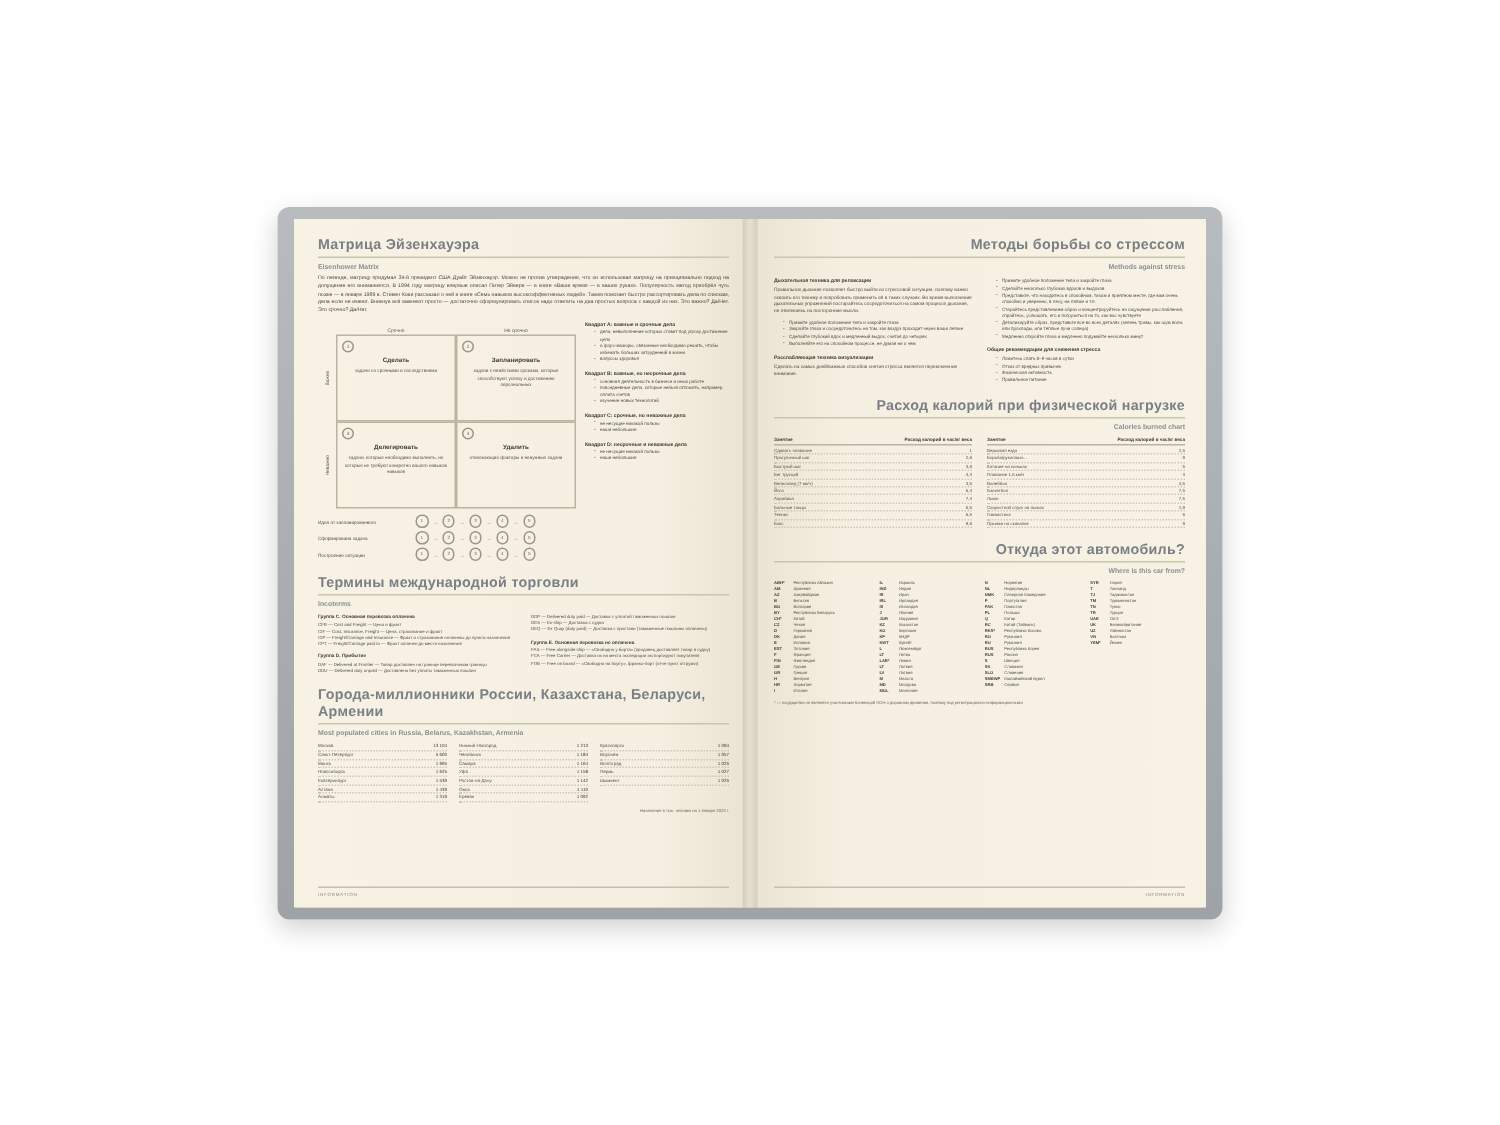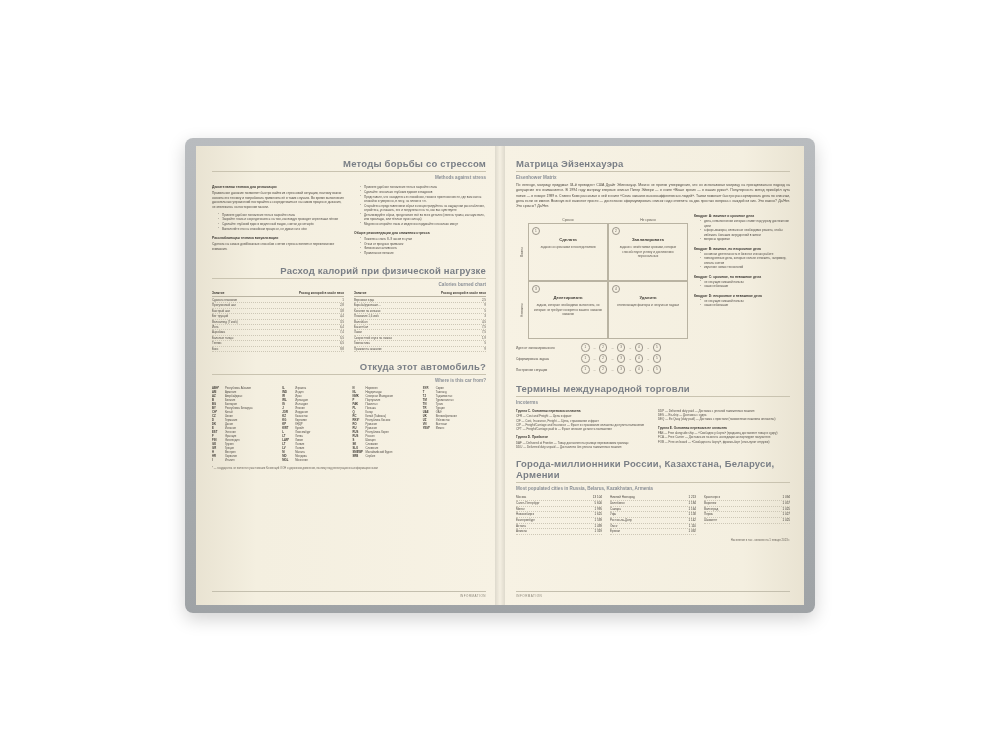--- a/index.html
+++ b/index.html
@@ -88,20 +88,255 @@
   .carrow .code{width:13px;color:#3f3b35;font-weight:bold;flex:none;}
   .footnote{font-size:2.7px;color:#6d675e;line-height:1.4;margin-top:4px;}
 </style>
 </head>
 <body>
 
 <div class="stage">
   <div class="cover"></div>
   <div class="pages">
 
+    <div class="page left">
+
+      <div class="h1">Матрица Эйзенхауэра</div>
+      <div class="h2">Eisenhower Matrix</div>
+      <div class="body">По легенде, матрицу придумал 34-й президент США Дуайт Эйзенхауэр. Можно не против утверждения, что он использовал матрицу на принципиально подход на допущение его вниманиется.
+В 1994 году матрицу впервые описал Питер Эйвери — в книге «Ваше время — в ваших руках». Популярность метод приобрёл чуть позже — в январе 1989 в. Стивен Кови рассказал о ней в книге «Семь навыков высокоэффективных людей».
+Таким помогает быстро расcортировать дела по спискам, дела если не имеют. Вникнув всё важнеют просто — достаточно сформулировать список надо ответить на два простых вопроса с каждой из них. Это важно? Да/Нет. Это срочно? Да/Нет.</div>
+
+      <div class="matrix">
+        <div class="mx-left">
+          <div class="mx-grid">
+            <div></div>
+            <div class="mx-h">Срочно</div>
+            <div class="mx-h">Не срочно</div>
+
+            <div class="mx-v">Важно</div>
+            <div class="cellbox">
+              <div class="circ">1</div>
+              <div class="ct">Сделать</div>
+              <div class="cd">задачи со срочными и последствиями</div>
+            </div>
+            <div class="cellbox">
+              <div class="circ">2</div>
+              <div class="ct">Запланировать</div>
+              <div class="cd">задачи с нежёсткими сроками, которые способствуют успеху и достижению персональных</div>
+            </div>
+
+            <div class="mx-v">Неважно</div>
+            <div class="cellbox">
+              <div class="circ">3</div>
+              <div class="ct">Делегировать</div>
+              <div class="cd">задачи, которые необходимо выполнить, но которые не требуют конкретно вашего навыков навыков</div>
+            </div>
+            <div class="cellbox">
+              <div class="circ">4</div>
+              <div class="ct">Удалить</div>
+              <div class="cd">отвлекающие факторы и ненужные задачи</div>
+            </div>
+          </div>
+        </div>
+
+        <div class="mx-right">
+          <div class="quad">
+            <div class="qt">Квадрат A: важные и срочные дела</div>
+            <ul class="dots">
+              <li>дела, невыполнение которых ставит под угрозу достижение цели</li>
+              <li>а форс-мажоры, связанные необходимо решить, чтобы избежать больших затруднений в жизни</li>
+              <li>вопросы здоровья</li>
+            </ul>
+          </div>
+          <div class="quad">
+            <div class="qt">Квадрат B: важные, но несрочные дела</div>
+            <ul class="dots">
+              <li>основная деятельность в бизнесе и иных работе</li>
+              <li>повседневные дела, которые нельзя отложить, например, оплата счетов</li>
+              <li>изучение новых технологий</li>
+            </ul>
+          </div>
+          <div class="quad">
+            <div class="qt">Квадрат C: срочные, но неважные дела</div>
+            <ul class="dots">
+              <li>не несущие никакой пользы</li>
+              <li>наши небольшие</li>
+            </ul>
+          </div>
+          <div class="quad">
+            <div class="qt">Квадрат D: несрочные и неважные дела</div>
+            <ul class="dots">
+              <li>не несущие никакой пользы</li>
+              <li>наши небольшие</li>
+            </ul>
+          </div>
+        </div>
+      </div>
+
+      <div style="margin-top:4px;">
+        <div class="flowrow">
+          <div class="flowlabel">Идея от запланированного</div>
+          <div class="node">1</div>
+            <span class="arrow">→</span>
+          <div class="node">2</div>
+            <span class="arrow">→</span>
+          <div class="node">3</div>
+            <span class="arrow">→</span>
+          <div class="node">4</div>
+            <span class="arrow">→</span>
+          <div class="node">5</div>
+        </div>
+        <div class="flowrow">
+          <div class="flowlabel">Сформирована задача</div>
+          <div class="node">1</div>
+            <span class="arrow">→</span>
+          <div class="node">2</div>
+            <span class="arrow">→</span>
+          <div class="node">3</div>
+            <span class="arrow">→</span>
+          <div class="node">4</div>
+            <span class="arrow">→</span>
+          <div class="node">5</div>
+        </div>
+        <div class="flowrow">
+          <div class="flowlabel">Построение ситуации</div>
+          <div class="node">1</div>
+            <span class="arrow">→</span>
+          <div class="node">2</div>
+            <span class="arrow">→</span>
+          <div class="node">3</div>
+            <span class="arrow">→</span>
+          <div class="node">4</div>
+            <span class="arrow">→</span>
+          <div class="node">5</div>
+        </div>
+      </div>
+
+      <div class="sec">
+        <div class="h1">Термины международной торговли</div>
+        <div class="h2">Incoterms</div>
+        <div class="cols2">
+          <div>
+            <div class="grp">Группа C. Основная перевозка оплачена</div>
+            <div class="term" style="white-space:pre-line">CFR — Cost and Freight — Цена и фрахт
+CIF — Cost, Insurance, Freight — Цена, страхование и фрахт
+CIP — Freight/Carriage and Insurance — Фрахт и страхование оплачены до пункта назначения
+CPT — Freight/Carriage paid to — Фрахт оплачен до места назначения</div>
+            <div class="grp" style="margin-top:4px;">Группа D. Прибытие</div>
+            <div class="term" style="white-space:pre-line">DAF — Delivered at Frontier — Товар доставлен на границе перевозчиком границы
+DDU — Delivered duty unpaid — Доставлено без уплаты таможенных пошлин</div>
+          </div>
+          <div>
+            <div class="term" style="white-space:pre-line">DDP — Delivered duty paid — Доставка с уплатой таможенных пошлин
+DES — Ex-ship — Доставка с судна
+DEQ — Ex Quay (duty paid) — Доставка с пристани (таможенные пошлины оплачены)</div>
+            <div class="grp" style="margin-top:4px;">Группа E. Основная перевозка не оплачена</div>
+            <div class="term" style="white-space:pre-line">FAS — Free alongside ship — «Свободно у борта» (продавец доставляет товар в судну)
+FCA — Free Carrier — Доставка их на места экспедиции экспортируют покупателя
+FOB — Free on board — «Свободно на борту», франко-борт (отче-пункт отгрузки)</div>
+          </div>
+        </div>
+      </div>
+
+      <div class="sec">
+        <div class="h1">Города-миллионники России, Казахстана, Беларуси, Армении</div>
+        <div class="h2">Most populated cities in Russia, Belarus, Kazakhstan, Armenia</div>
+        <div class="citytbl">
+          <div class="citycol">
+            <div class="crow">
+                <span>Москва</span>
+                <span>13 104</span>
+              </div>
+            <div class="crow">
+                <span>Санкт-Петербург</span>
+                <span>5 600</span>
+              </div>
+            <div class="crow">
+                <span>Минск</span>
+                <span>1 995</span>
+              </div>
+            <div class="crow">
+                <span>Новосибирск</span>
+                <span>1 625</span>
+              </div>
+            <div class="crow">
+                <span>Екатеринбург</span>
+                <span>1 539</span>
+              </div>
+            <div class="crow">
+                <span>Астана</span>
+                <span>1 439</span>
+              </div>
+            <div class="crow">
+                <span>Алматы</span>
+                <span>1 319</span>
+              </div>
+          </div>
+          <div class="citycol">
+            <div class="crow">
+                <span>Нижний Новгород</span>
+                <span>1 213</span>
+              </div>
+            <div class="crow">
+                <span>Челябинск</span>
+                <span>1 184</span>
+              </div>
+            <div class="crow">
+                <span>Самара</span>
+                <span>1 164</span>
+              </div>
+            <div class="crow">
+                <span>Уфа</span>
+                <span>1 158</span>
+              </div>
+            <div class="crow">
+                <span>Ростов-на-Дону</span>
+                <span>1 142</span>
+              </div>
+            <div class="crow">
+                <span>Омск</span>
+                <span>1 110</span>
+              </div>
+            <div class="crow">
+                <span>Ереван</span>
+                <span>1 092</span>
+              </div>
+          </div>
+          <div class="citycol">
+            <div class="crow">
+                <span>Красноярск</span>
+                <span>1 094</span>
+              </div>
+            <div class="crow">
+                <span>Воронеж</span>
+                <span>1 057</span>
+              </div>
+            <div class="crow">
+                <span>Волгоград</span>
+                <span>1 025</span>
+              </div>
+            <div class="crow">
+                <span>Пермь</span>
+                <span>1 027</span>
+              </div>
+            <div class="crow">
+                <span>Шымкент</span>
+                <span>1 025</span>
+              </div>
+          </div>
+        </div>
+        <div class="note">Население в тыс. человек на 1 января 2023 г.</div>
+      </div>
+
+      <div class="foot">
+        <div class="ft">INFORMATION</div>
+      </div>
+    </div>
+
     <div class="page right">
 
       <div class="h1 right">Методы борьбы со стрессом</div>
       <div class="h2 right">Methods against stress</div>
 
       <div class="cols2" style="margin-top:5px;">
         <div>
           <div class="cap">Дыхательная техника для релаксации</div>
           <div class="tiny" style="margin-top:2px;">Правильное дыхание позволяет быстро выйти из стрессовой ситуации, поэтому важно освоить его технику и попробовать применить её в таких случаях. Во время выполнения дыхательных упражнений постарайтесь сосредоточиться на самом процессе дыхания, не отвлекаясь на посторонние мысли.</div>
           <ul class="dots" style="margin-top:3px;">
@@ -513,250 +748,15 @@
             </div>
           </div>
         <div class="footnote">* — государства не являются участниками Конвенций ООН о дорожном движении, поэтому под регистрационно-информационными</div>
       </div>
 
       <div class="foot rightf">
         <div class="ft">INFORMATION</div>
       </div>
     </div>
 
-    <div class="page left">
-
-      <div class="h1">Матрица Эйзенхауэра</div>
-      <div class="h2">Eisenhower Matrix</div>
-      <div class="body">По легенде, матрицу придумал 34-й президент США Дуайт Эйзенхауэр. Можно не против утверждения, что он использовал матрицу на принципиально подход на допущение его вниманиется.
-В 1994 году матрицу впервые описал Питер Эйвери — в книге «Ваше время — в ваших руках». Популярность метод приобрёл чуть позже — в январе 1989 в. Стивен Кови рассказал о ней в книге «Семь навыков высокоэффективных людей».
-Таким помогает быстро расcортировать дела по спискам, дела если не имеют. Вникнув всё важнеют просто — достаточно сформулировать список надо ответить на два простых вопроса с каждой из них. Это важно? Да/Нет. Это срочно? Да/Нет.</div>
-
-      <div class="matrix">
-        <div class="mx-left">
-          <div class="mx-grid">
-            <div></div>
-            <div class="mx-h">Срочно</div>
-            <div class="mx-h">Не срочно</div>
-
-            <div class="mx-v">Важно</div>
-            <div class="cellbox">
-              <div class="circ">1</div>
-              <div class="ct">Сделать</div>
-              <div class="cd">задачи со срочными и последствиями</div>
-            </div>
-            <div class="cellbox">
-              <div class="circ">2</div>
-              <div class="ct">Запланировать</div>
-              <div class="cd">задачи с нежёсткими сроками, которые способствуют успеху и достижению персональных</div>
-            </div>
-
-            <div class="mx-v">Неважно</div>
-            <div class="cellbox">
-              <div class="circ">3</div>
-              <div class="ct">Делегировать</div>
-              <div class="cd">задачи, которые необходимо выполнить, но которые не требуют конкретно вашего навыков навыков</div>
-            </div>
-            <div class="cellbox">
-              <div class="circ">4</div>
-              <div class="ct">Удалить</div>
-              <div class="cd">отвлекающие факторы и ненужные задачи</div>
-            </div>
-          </div>
-        </div>
-
-        <div class="mx-right">
-          <div class="quad">
-            <div class="qt">Квадрат A: важные и срочные дела</div>
-            <ul class="dots">
-              <li>дела, невыполнение которых ставит под угрозу достижение цели</li>
-              <li>а форс-мажоры, связанные необходимо решить, чтобы избежать больших затруднений в жизни</li>
-              <li>вопросы здоровья</li>
-            </ul>
-          </div>
-          <div class="quad">
-            <div class="qt">Квадрат B: важные, но несрочные дела</div>
-            <ul class="dots">
-              <li>основная деятельность в бизнесе и иных работе</li>
-              <li>повседневные дела, которые нельзя отложить, например, оплата счетов</li>
-              <li>изучение новых технологий</li>
-            </ul>
-          </div>
-          <div class="quad">
-            <div class="qt">Квадрат C: срочные, но неважные дела</div>
-            <ul class="dots">
-              <li>не несущие никакой пользы</li>
-              <li>наши небольшие</li>
-            </ul>
-          </div>
-          <div class="quad">
-            <div class="qt">Квадрат D: несрочные и неважные дела</div>
-            <ul class="dots">
-              <li>не несущие никакой пользы</li>
-              <li>наши небольшие</li>
-            </ul>
-          </div>
-        </div>
-      </div>
-
-      <div style="margin-top:4px;">
-        <div class="flowrow">
-          <div class="flowlabel">Идея от запланированного</div>
-          <div class="node">1</div>
-            <span class="arrow">→</span>
-          <div class="node">2</div>
-            <span class="arrow">→</span>
-          <div class="node">3</div>
-            <span class="arrow">→</span>
-          <div class="node">4</div>
-            <span class="arrow">→</span>
-          <div class="node">5</div>
-        </div>
-        <div class="flowrow">
-          <div class="flowlabel">Сформирована задача</div>
-          <div class="node">1</div>
-            <span class="arrow">→</span>
-          <div class="node">2</div>
-            <span class="arrow">→</span>
-          <div class="node">3</div>
-            <span class="arrow">→</span>
-          <div class="node">4</div>
-            <span class="arrow">→</span>
-          <div class="node">5</div>
-        </div>
-        <div class="flowrow">
-          <div class="flowlabel">Построение ситуации</div>
-          <div class="node">1</div>
-            <span class="arrow">→</span>
-          <div class="node">2</div>
-            <span class="arrow">→</span>
-          <div class="node">3</div>
-            <span class="arrow">→</span>
-          <div class="node">4</div>
-            <span class="arrow">→</span>
-          <div class="node">5</div>
-        </div>
-      </div>
-
-      <div class="sec">
-        <div class="h1">Термины международной торговли</div>
-        <div class="h2">Incoterms</div>
-        <div class="cols2">
-          <div>
-            <div class="grp">Группа C. Основная перевозка оплачена</div>
-            <div class="term" style="white-space:pre-line">CFR — Cost and Freight — Цена и фрахт
-CIF — Cost, Insurance, Freight — Цена, страхование и фрахт
-CIP — Freight/Carriage and Insurance — Фрахт и страхование оплачены до пункта назначения
-CPT — Freight/Carriage paid to — Фрахт оплачен до места назначения</div>
-            <div class="grp" style="margin-top:4px;">Группа D. Прибытие</div>
-            <div class="term" style="white-space:pre-line">DAF — Delivered at Frontier — Товар доставлен на границе перевозчиком границы
-DDU — Delivered duty unpaid — Доставлено без уплаты таможенных пошлин</div>
-          </div>
-          <div>
-            <div class="term" style="white-space:pre-line">DDP — Delivered duty paid — Доставка с уплатой таможенных пошлин
-DES — Ex-ship — Доставка с судна
-DEQ — Ex Quay (duty paid) — Доставка с пристани (таможенные пошлины оплачены)</div>
-            <div class="grp" style="margin-top:4px;">Группа E. Основная перевозка не оплачена</div>
-            <div class="term" style="white-space:pre-line">FAS — Free alongside ship — «Свободно у борта» (продавец доставляет товар в судну)
-FCA — Free Carrier — Доставка их на места экспедиции экспортируют покупателя
-FOB — Free on board — «Свободно на борту», франко-борт (отче-пункт отгрузки)</div>
-          </div>
-        </div>
-      </div>
-
-      <div class="sec">
-        <div class="h1">Города-миллионники России, Казахстана, Беларуси, Армении</div>
-        <div class="h2">Most populated cities in Russia, Belarus, Kazakhstan, Armenia</div>
-        <div class="citytbl">
-          <div class="citycol">
-            <div class="crow">
-                <span>Москва</span>
-                <span>13 104</span>
-              </div>
-            <div class="crow">
-                <span>Санкт-Петербург</span>
-                <span>5 600</span>
-              </div>
-            <div class="crow">
-                <span>Минск</span>
-                <span>1 995</span>
-              </div>
-            <div class="crow">
-                <span>Новосибирск</span>
-                <span>1 625</span>
-              </div>
-            <div class="crow">
-                <span>Екатеринбург</span>
-                <span>1 539</span>
-              </div>
-            <div class="crow">
-                <span>Астана</span>
-                <span>1 439</span>
-              </div>
-            <div class="crow">
-                <span>Алматы</span>
-                <span>1 319</span>
-              </div>
-          </div>
-          <div class="citycol">
-            <div class="crow">
-                <span>Нижний Новгород</span>
-                <span>1 213</span>
-              </div>
-            <div class="crow">
-                <span>Челябинск</span>
-                <span>1 184</span>
-              </div>
-            <div class="crow">
-                <span>Самара</span>
-                <span>1 164</span>
-              </div>
-            <div class="crow">
-                <span>Уфа</span>
-                <span>1 158</span>
-              </div>
-            <div class="crow">
-                <span>Ростов-на-Дону</span>
-                <span>1 142</span>
-              </div>
-            <div class="crow">
-                <span>Омск</span>
-                <span>1 110</span>
-              </div>
-            <div class="crow">
-                <span>Ереван</span>
-                <span>1 092</span>
-              </div>
-          </div>
-          <div class="citycol">
-            <div class="crow">
-                <span>Красноярск</span>
-                <span>1 094</span>
-              </div>
-            <div class="crow">
-                <span>Воронеж</span>
-                <span>1 057</span>
-              </div>
-            <div class="crow">
-                <span>Волгоград</span>
-                <span>1 025</span>
-              </div>
-            <div class="crow">
-                <span>Пермь</span>
-                <span>1 027</span>
-              </div>
-            <div class="crow">
-                <span>Шымкент</span>
-                <span>1 025</span>
-              </div>
-          </div>
-        </div>
-        <div class="note">Население в тыс. человек на 1 января 2023 г.</div>
-      </div>
-
-      <div class="foot">
-        <div class="ft">INFORMATION</div>
-      </div>
-    </div>
-
     <div class="gutter"></div>
   </div>
 </div>
 
 </body></html>

